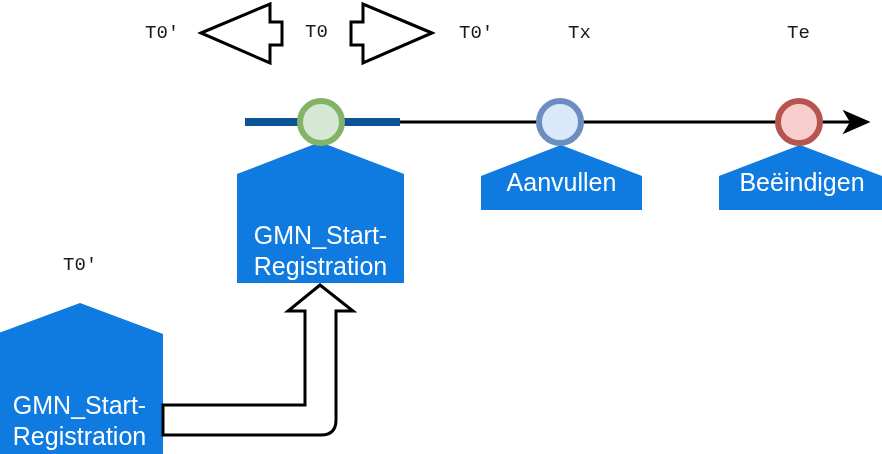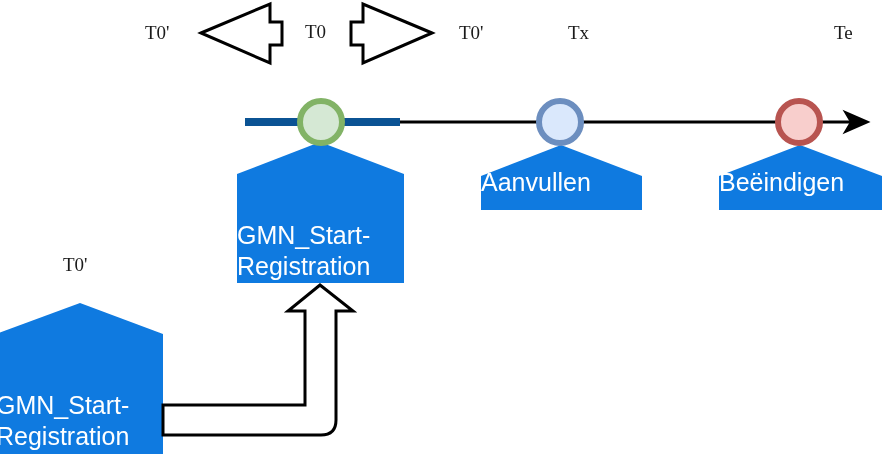--- a/index.html
+++ b/index.html
@@ -19,31 +19,31 @@
   }
   #diagram-svg {
     position: absolute;
     left: 0;
     top: 0;
     width: 882px;
     height: 454px;
   }
   .lbl {
     position: absolute;
-    font-family: Liberation Serif, serif;
+    font-family: Liberation Mono, monospace;
     font-size: 19px;
     color: #1a1a1a;
     white-space: nowrap;
     line-height: 1.1;
   }
   .shape-text {
     position: absolute;
     font-family: "Liberation Sans", sans-serif;
     color: #ffffff;
-    text-align: left;
+    text-align: center;
     white-space: nowrap;
     line-height: 1.22;
   }
   .shape-text-lg { font-size: 25px; }
 </style>
 </head>
 <body>
 
 <div id="canvas">
 
@@ -75,21 +75,21 @@
              L 336,420
              Q 336,435 321,435
              L 163,435
              Z" fill="#ffffff" stroke="#000000" stroke-width="3" stroke-linejoin="miter"></path>
   </svg>
 
   <div class="lbl" style="left:145px; top:23px;">T0'</div>
   <div class="lbl" style="left:305px; top:22px;">T0</div>
   <div class="lbl" style="left:459px; top:23px;">T0'</div>
   <div class="lbl" style="left:568px; top:23px;">Tx</div>
-  <div class="lbl" style="left:787px; top:23px;margin-left:47px;">Te</div>
+  <div class="lbl" style="left:787px; top:23px;">Te</div>
   <div class="lbl" style="left:63px; top:255px;">T0'</div>
 
   <div class="shape-text shape-text-lg" style="left:237px; top:220px; width:167px;">
     <div>GMN_Start-</div>
     <div>Registration</div>
   </div>
 
   <div class="shape-text shape-text-lg" style="left:481px; top:167px; width:161px;">
     <div>Aanvullen</div>
   </div>

